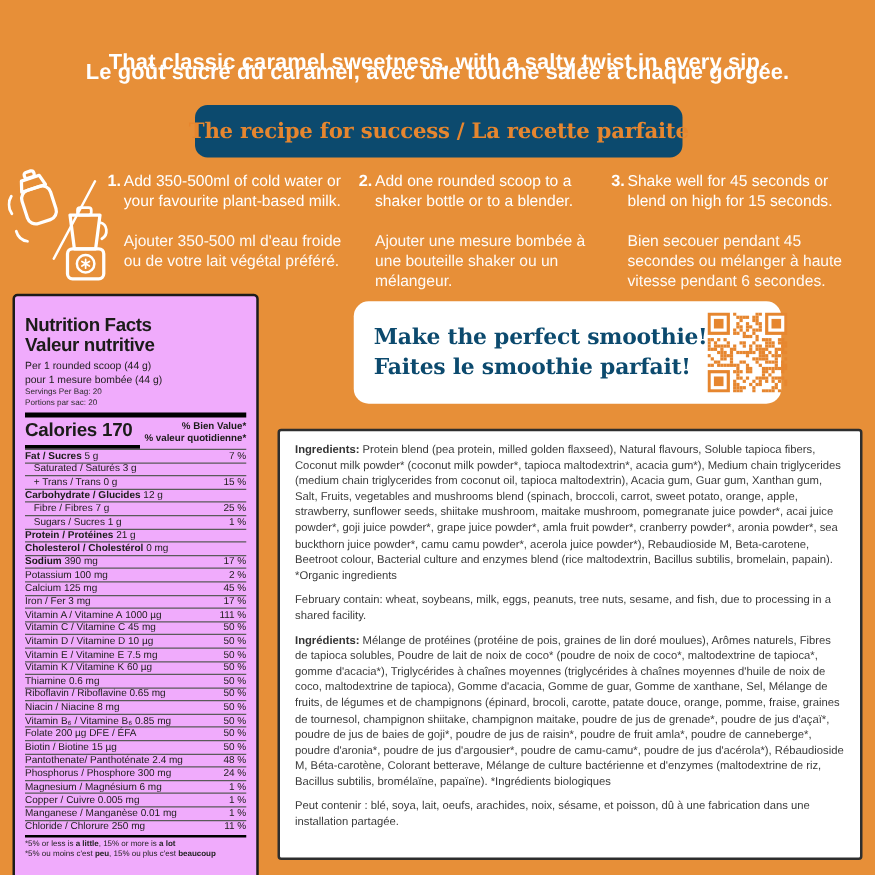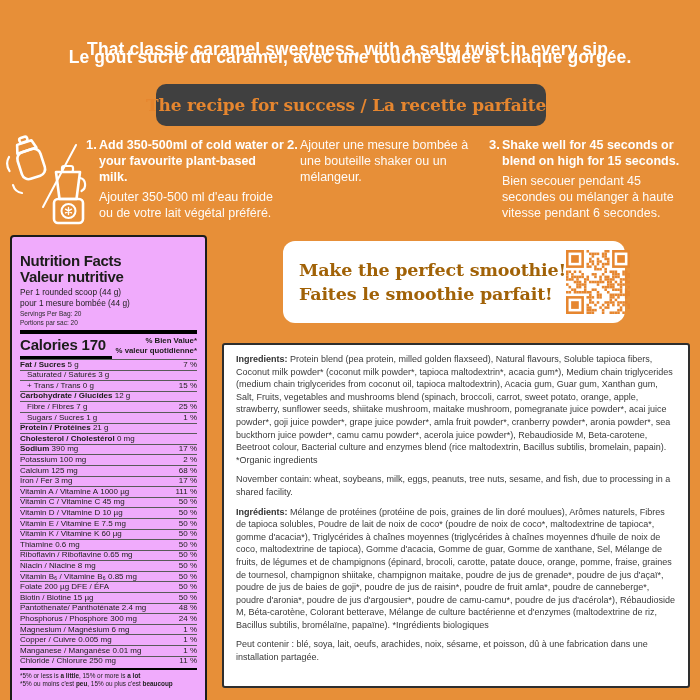--- a/index.html
+++ b/index.html
@@ -8,29 +8,29 @@
     background:#E78F38;
     font-family:"Liberation Sans","DejaVu Sans",sans-serif;
   }
   
   .tagline{position:absolute; left:0; width:700px; text-align:center;
     color:#FFFFFF; font-size:17.5px; font-weight:700; letter-spacing:.1px;}
   .tagline.en{top:39px;}
   .tagline.fr{top:47px;}
   
   .recipe-banner{position:absolute; left:156px; top:84px; width:390px; height:42px;
-    background:#404040; border-radius:10px; display:flex; align-items:center; justify-content:flex-end;}
+    background:#0c4a6e; border-radius:10px; display:flex; align-items:center; justify-content:center;}
   .recipe-banner span{color:#E6862F; font-family:"DejaVu Serif","Liberation Serif",serif;
     font-weight:700; font-size:17px; white-space:nowrap; letter-spacing:-.2px;}
   
   .step-icons{position:absolute; left:6px; top:131px;}
   .step{position:absolute; top:137px; display:flex; color:#fff;}
   .step .num{font-size:13px; font-weight:800; width:13px; flex:none;}
   .step .txt{font-size:12.5px; line-height:16px;}
-  .step .txt .en{font-weight:700; margin:0 0 4px 0;}
+  .step .txt .en{font-weight:400; margin:0 0 16px 0;}
   .step .txt .fr{font-weight:400; margin:0; opacity:.96;}
   .step1{left:86px; width:200px;}
   .step2{left:287px; width:198px;}
   .step3{left:489px; width:204px;}
   
   .nfp{position:absolute; left:10px; top:235px; width:197px; height:579px;
     background:#f0abfc; border:2px solid #1C1C1A; border-radius:4px; box-sizing:border-box;
     padding:16px 8px; color:#1C1C1A;}
   .nfp-title{font-size:15px; line-height:15.5px; font-weight:800; letter-spacing:-.3px;}
   .nfp-serving{font-size:8.3px; line-height:10.5px; margin-top:3px;}
@@ -46,21 +46,21 @@
   .nrow.indent{padding-left:7px;}
   .nrow .b{font-weight:800;}
   .nrow .ndv{text-align:right; flex:none; padding-left:4px;}
   .nfp-foot{border-top:2px solid #000; margin-top:2px; padding-top:2px;
     font-size:6.4px; line-height:8px; color:#222;}
   .nfp-foot b{font-weight:800;}
   
   .smoothie-banner{position:absolute; left:283px; top:241px; width:342px; height:82px;
     background:#fff; border-radius:12px; display:flex; align-items:center;
     padding:0 13px 0 16px; box-sizing:border-box;}
-  .smoothie-text{flex:1; color:#a16207; font-family:"DejaVu Serif","Liberation Serif",serif;
+  .smoothie-text{flex:1; color:#0c4a6e; font-family:"DejaVu Serif","Liberation Serif",serif;
     font-weight:700; font-size:17.5px; line-height:24px; letter-spacing:-.2px; white-space:nowrap;}
   .qr{flex:none; width:64px; height:64px;}
   
   .ingredients{position:absolute; left:222px; top:343px; width:468px; height:345px;
     background:#fff; border:2px solid #2E2E2E; border-radius:3px; box-sizing:border-box;
     padding:8px 12px; color:#3A3A3A; font-size:9px; line-height:12.6px;}
   .ingredients p{margin:0 0 7px 0;}
   .ingredients p:last-child{margin-bottom:0;}
   .ingredients .lead{font-weight:800; color:#333;}
 </style>
@@ -98,20 +98,21 @@
   <div class="step step1">
     <span class="num">1.</span>
     <div class="txt">
       <p class="en">Add 350-500ml of cold water or your favourite plant-based milk.</p>
       <p class="fr">Ajouter 350-500 ml d'eau froide ou de votre lait végétal préféré.</p>
     </div>
   </div>
   <div class="step step2">
     <span class="num">2.</span>
     <div class="txt">
+      <p class="en">Add one rounded scoop to a shaker bottle or to a blender.</p>
       <p class="fr">Ajouter une mesure bombée à une bouteille shaker ou un mélangeur.</p>
     </div>
   </div>
   <div class="step step3">
     <span class="num">3.</span>
     <div class="txt">
       <p class="en">Shake well for 45 seconds or blend on high for 15 seconds.</p>
       <p class="fr">Bien secouer pendant 45 secondes ou mélanger à haute vitesse pendant 6 secondes.</p>
     </div>
   </div>
@@ -170,21 +171,21 @@
         <div class="nrow">
           <span><span class="b">Sodium</span><span>&nbsp;390 mg</span></span>
           <span class="ndv">17 %</span>
         </div>
         <div class="nrow">
           <span><span>Potassium</span><span>&nbsp;100 mg</span></span>
           <span class="ndv">2 %</span>
         </div>
         <div class="nrow">
           <span><span>Calcium</span><span>&nbsp;125 mg</span></span>
-          <span class="ndv">68 %</span>
+          <span class="ndv">45 %</span>
         </div>
         <div class="nrow">
           <span><span>Iron / Fer</span><span>&nbsp;3 mg</span></span>
           <span class="ndv">17 %</span>
         </div>
         <div class="nrow">
           <span><span>Vitamin A / Vitamine A</span><span>&nbsp;1000 µg</span></span>
           <span class="ndv">111 %</span>
         </div>
         <div class="nrow">
@@ -491,18 +492,18 @@
         <rect x="19" y="1" width="5" height="5" fill="#fff"></rect>
         <rect x="20" y="2" width="3" height="3" fill="#E6862F"></rect>
         <rect x="0" y="18" width="7" height="7" fill="#E6862F"></rect>
         <rect x="1" y="19" width="5" height="5" fill="#fff"></rect>
         <rect x="2" y="20" width="3" height="3" fill="#E6862F"></rect>
       </svg>
   </div>
 
   <div class="ingredients">
     <p><span class="lead">Ingredients:</span><span> Protein blend (pea protein, milled golden flaxseed), Natural flavours, Soluble tapioca fibers, Coconut milk powder* (coconut milk powder*, tapioca maltodextrin*, acacia gum*), Medium chain triglycerides (medium chain triglycerides from coconut oil, tapioca maltodextrin), Acacia gum, Guar gum, Xanthan gum, Salt, Fruits, vegetables and mushrooms blend (spinach, broccoli, carrot, sweet potato, orange, apple, strawberry, sunflower seeds, shiitake mushroom, maitake mushroom, pomegranate juice powder*, acai juice powder*, goji juice powder*, grape juice powder*, amla fruit powder*, cranberry powder*, aronia powder*, sea buckthorn juice powder*, camu camu powder*, acerola juice powder*), Rebaudioside M, Beta-carotene, Beetroot colour, Bacterial culture and enzymes blend (rice maltodextrin, Bacillus subtilis, bromelain, papain). *Organic ingredients</span></p>
-    <p>November contain: wheat, soybeans, milk, eggs, peanuts, tree nuts, sesame, and fish, due to processing in a shared facility.</p>
+    <p>February contain: wheat, soybeans, milk, eggs, peanuts, tree nuts, sesame, and fish, due to processing in a shared facility.</p>
     <p><span class="lead">Ingrédients:</span><span> Mélange de protéines (protéine de pois, graines de lin doré moulues), Arômes naturels, Fibres de tapioca solubles, Poudre de lait de noix de coco* (poudre de noix de coco*, maltodextrine de tapioca*, gomme d'acacia*), Triglycérides à chaînes moyennes (triglycérides à chaînes moyennes d'huile de noix de coco, maltodextrine de tapioca), Gomme d'acacia, Gomme de guar, Gomme de xanthane, Sel, Mélange de fruits, de légumes et de champignons (épinard, brocoli, carotte, patate douce, orange, pomme, fraise, graines de tournesol, champignon shiitake, champignon maitake, poudre de jus de grenade*, poudre de jus d'açaï*, poudre de jus de baies de goji*, poudre de jus de raisin*, poudre de fruit amla*, poudre de canneberge*, poudre d'aronia*, poudre de jus d'argousier*, poudre de camu-camu*, poudre de jus d'acérola*), Rébaudioside M, Béta-carotène, Colorant betterave, Mélange de culture bactérienne et d'enzymes (maltodextrine de riz, Bacillus subtilis, bromélaïne, papaïne). *Ingrédients biologiques</span></p>
     <p>Peut contenir : blé, soya, lait, oeufs, arachides, noix, sésame, et poisson, dû à une fabrication dans une installation partagée.</p>
   </div>
 
 </div>
 
 </body></html>

